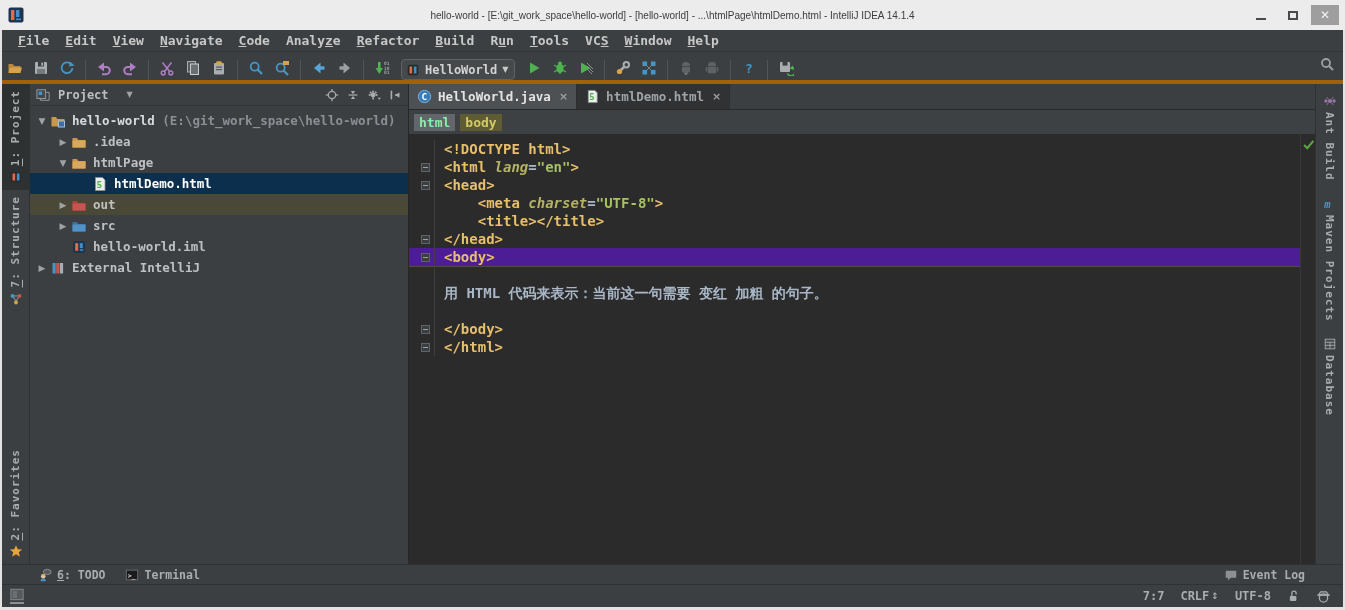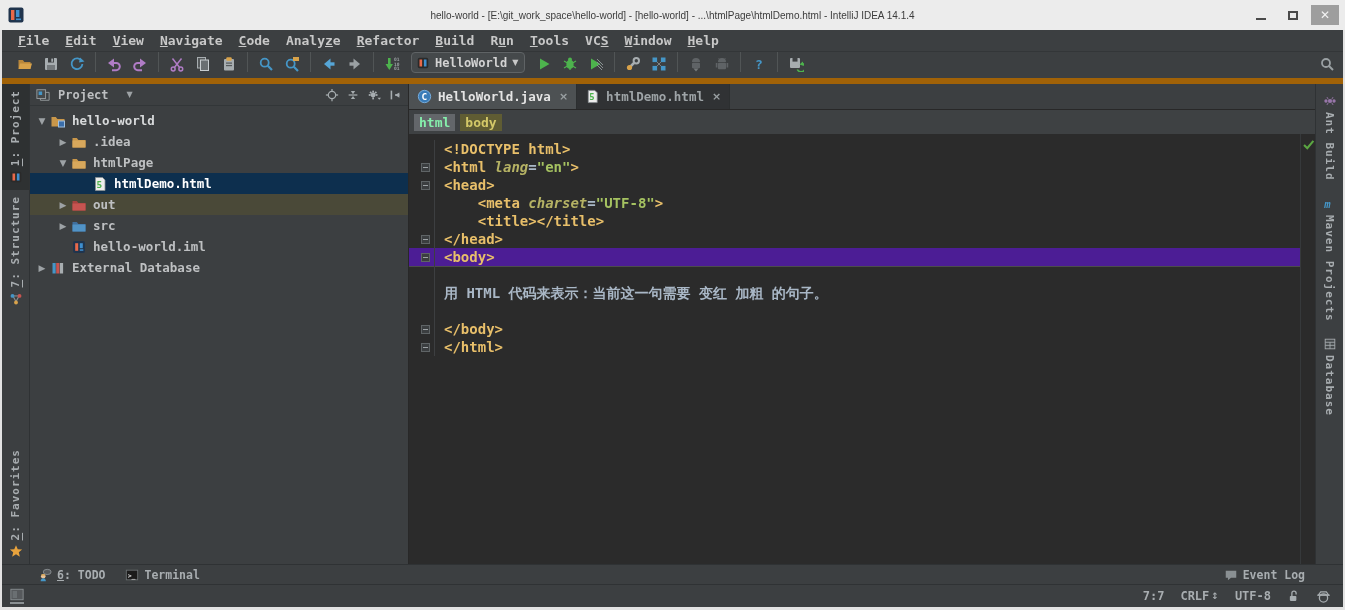--- a/index.html
+++ b/index.html
@@ -25,22 +25,22 @@
   
   .app { flex:1 1 auto; display:flex; flex-direction:column; background:#3c3f41;
     border-left:2px solid #e3e3e3; border-right:2px solid #e3e3e3; border-bottom:3px solid #e3e3e3; }
 
   .menubar { height:22px; background:#3c3f41; display:flex; align-items:center;
     padding-left:8px; border-bottom:1px solid #333638; flex:0 0 auto; }
   .menu-item { padding:0 8px; font-size:13px; font-weight:bold; color:#c8c8c8; height:22px;
     line-height:22px;text-align:center; }
   .menu-item u { text-decoration:underline; }
 
-  .toolbar { height:32px; background:#3c3f41; display:flex; align-items:flex-start;
-    padding-left:10px; border-bottom:6px solid #a16207; flex:0 0 auto; position:relative; }
+  .toolbar { height:32px; background:#3c3f41; display:flex; align-items:flex-end;
+    border-bottom:4px solid #a16207; flex:0 0 auto; position:relative; }
   .tbtn { width:26px; height:24px; display:flex; align-items:center; justify-content:center; }
   .tbtn.disabled { opacity:.45; }
   .tsep { width:1px; height:20px; background:#515556; margin:0 5px; }
   .run-combo { height:21px; border:1px solid #5f6365; border-radius:4px; background:#45494b;
     display:flex; align-items:center; padding:0 6px 0 4px; margin:0 6px; gap:5px; }
   .run-combo .lbl { font-size:12px; font-weight:bold; color:#d3d3d3; }
   .run-combo .arrow { font-size:8px; color:#c8c8c8; font-family:"DejaVu Sans",sans-serif; }
   .toolbar-search { position:absolute; right:8px; top:4px; }
 
   
@@ -502,21 +502,21 @@
                   <polygon points="13,5 8,8 13,11" fill="#a7adb0"></polygon>
                   <line x1="8" y1="8" x2="13" y2="8" stroke="#a7adb0" stroke-width="1.6"></line>
                 </svg>
               </span>
             </span>
         </div>
         <div class="tree" id="tree">
             <div class="trow" style="padding-left: 4px;"><span class="arrow">▼</span><span class="ic ticon"><svg viewBox="0 0 16 16">
                   <path d="M1.5 4h4.3L7.4 6h7.1v7.5H1.5z" fill="#c9974a"></path>
                   <rect x="8.5" y="8" width="6" height="6" fill="#3b6eaa" stroke="#9fc0e0"></rect>
-                </svg></span><span class="lab rootlab">hello-world</span></div>
+                </svg></span><span class="lab rootlab">hello-world</span><span class="suffix"> (E:\git_work_space\hello-world)</span></div>
             <div class="trow" style="padding-left: 25px;"><span class="arrow">▶</span><span class="ic ticon"><svg viewBox="0 0 16 16">
                   <path d="M1.5 4h4.3L7.4 6h7.1v7.5H1.5z" fill="#c9974a"></path>
                   <path d="M1.5 6.5h13v7H1.5z" fill="#d8a85c"></path>
                 </svg></span><span class="lab">.idea</span></div>
             <div class="trow" style="padding-left: 25px;"><span class="arrow">▼</span><span class="ic ticon"><svg viewBox="0 0 16 16">
                   <path d="M1.5 4h4.3L7.4 6h7.1v7.5H1.5z" fill="#c9974a"></path>
                   <path d="M1.5 6.5h13v7H1.5z" fill="#d8a85c"></path>
                 </svg></span><span class="lab">htmlPage</span></div>
             <div class="trow selected" style="padding-left: 46px;"><span class="arrow"></span><span class="ic ticon"><svg viewBox="0 0 16 16">
                   <path d="M3.5 1.5h7l2.5 2.5v10.5h-9.5z" fill="#ededed" stroke="#8a9093" stroke-width="0.8"></path>
@@ -533,21 +533,21 @@
             <div class="trow" style="padding-left: 25px;"><span class="arrow"></span><span class="ic ticon"><svg viewBox="0 0 16 16">
                   <rect x="2" y="2" width="12" height="12" rx="2" fill="#20344d"></rect>
                   <rect x="4.2" y="4.2" width="3" height="7.6" fill="#e8694a"></rect>
                   <rect x="8.8" y="4.2" width="3" height="5" fill="#3e8fd0"></rect>
                   <rect x="8.8" y="10.3" width="3.5" height="1.5" fill="#3e8fd0"></rect>
                 </svg></span><span class="lab">hello-world.iml</span></div>
             <div class="trow" style="padding-left: 4px;"><span class="arrow">▶</span><span class="ic ticon"><svg viewBox="0 0 16 16">
                   <rect x="2.5" y="3" width="3.2" height="10.5" fill="#4596c7"></rect>
                   <rect x="6.2" y="3" width="3.2" height="10.5" fill="#c75450"></rect>
                   <rect x="9.9" y="3" width="3.2" height="10.5" fill="#a7adb0"></rect>
-                </svg></span><span class="lab">External Database</span></div>
+                </svg></span><span class="lab">External IntelliJ</span></div>
           </div>
       </div>
 
       <div class="editor-col">
         <div class="tabbar" id="tabbar">
             <div class="tab inactive">
               <span class="ic" style="width: 15px; height: 15px;">
                 <svg viewBox="0 0 16 16">
                   <circle cx="8" cy="8" r="6.6" fill="#3a7cb8" stroke="#77aede"></circle>
                   <text x="4.7" y="11.8" font-family="monospace" font-size="10" font-weight="bold" fill="#ffffff">C</text>

